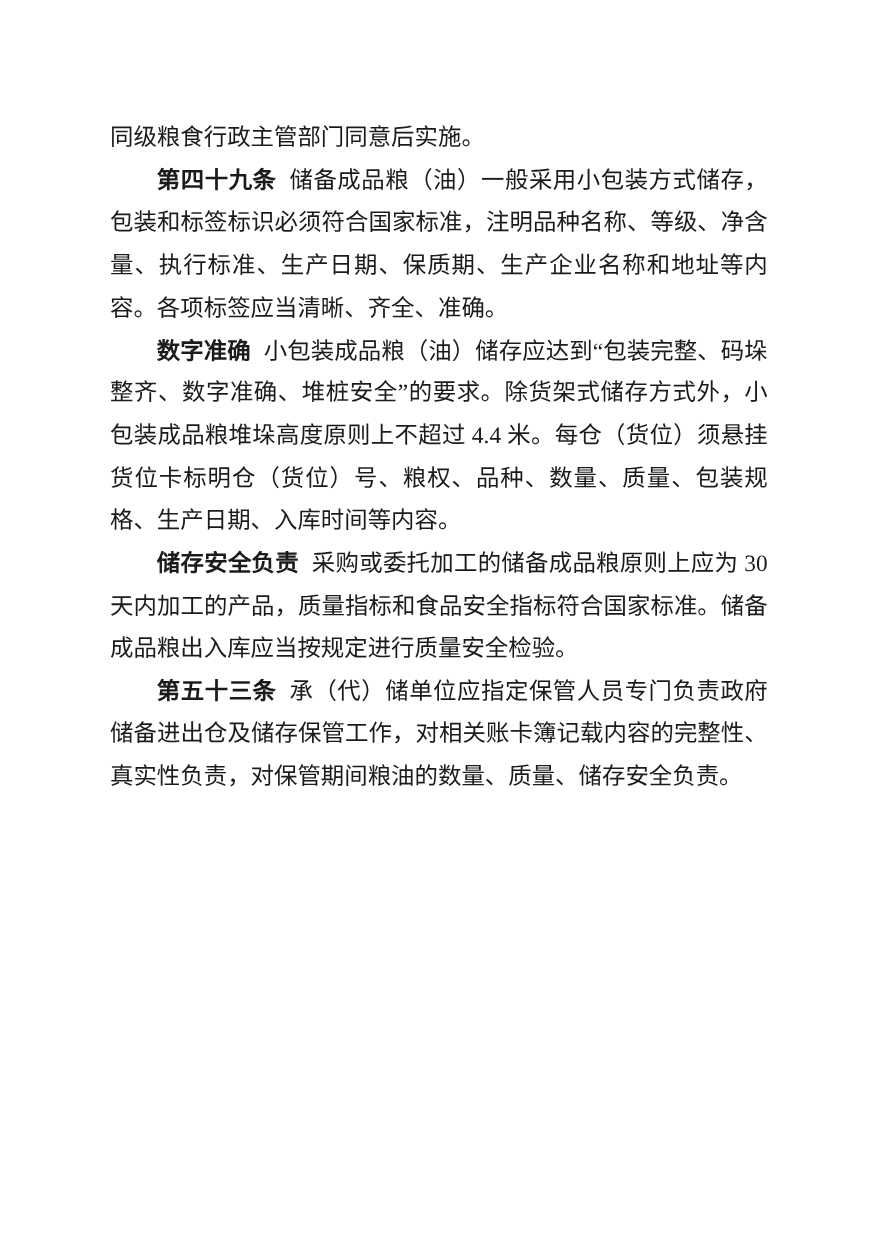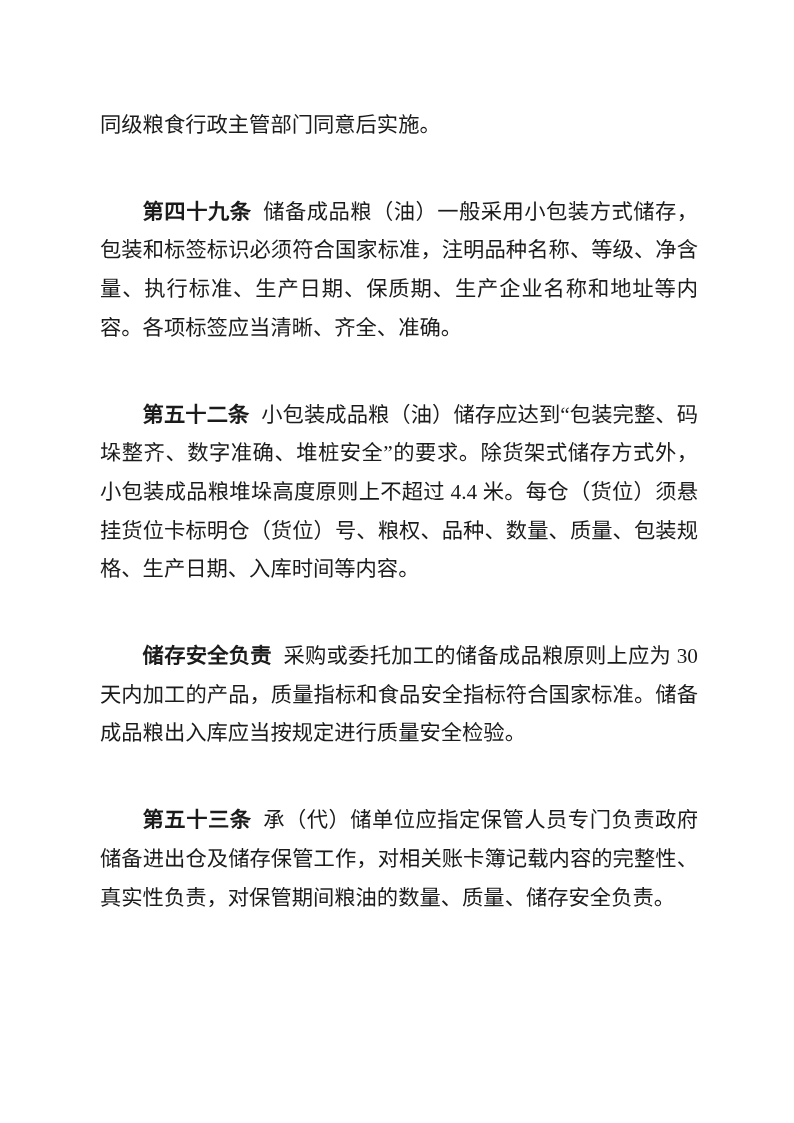--- a/index.html
+++ b/index.html
@@ -25,21 +25,20 @@
     line-height: 38.7px;
     text-align: justify;
     text-justify: inter-character;
   }
   .doc-body p {
     margin: 0;
     padding: 0;
   }
   .doc-body p.indent {
     text-indent: 2em;
-    margin-top: 48px;
   }
   .article-heading {
     font-weight: 700;
     padding-right: 0.55em;
   }
   .page-footer {
     position: absolute;
     left: 102px;
     top: 979px;
     font-size: 21px;
@@ -58,21 +57,21 @@
 
     <p>
       <span>同级粮食行政主管部门同意后实施。</span>
     </p>
 
     <p class="indent">
       <span class="article-heading">第四十九条</span><span>储备成品粮（油）一般采用小包装方式储存，包装和标签标识必须符合国家标准，注明品种名称、等级、净含量、执行标准、生产日期、保质期、生产企业名称和地址等内容。各项标签应当清晰、齐全、准确。</span>
     </p>
 
     <p class="indent">
-      <span class="article-heading">第五十二条</span><span>小包装成品粮（油）储存应达到“包装完整、码垛整齐、数字准确、堆桩安全”的要求。除货架式储存方式外，小包装成品粮堆垛高度原则上不超过 4.4 米。每仓（货位）须悬挂货位卡标明仓（货位）号、粮权、品种、数量、质量、包装规格、生产日期、入库时间等内容。</span>
+      <span class="article-heading">数字准确</span><span>小包装成品粮（油）储存应达到“包装完整、码垛整齐、数字准确、堆桩安全”的要求。除货架式储存方式外，小包装成品粮堆垛高度原则上不超过 4.4 米。每仓（货位）须悬挂货位卡标明仓（货位）号、粮权、品种、数量、质量、包装规格、生产日期、入库时间等内容。</span>
     </p>
 
 
     <p class="indent">
       <span class="article-heading">储存安全负责</span><span>采购或委托加工的储备成品粮原则上应为 30 天内加工的产品，质量指标和食品安全指标符合国家标准。储备成品粮出入库应当按规定进行质量安全检验。</span>
     </p>
 
     <p class="indent">
       <span class="article-heading">第五十三条</span><span>承（代）储单位应指定保管人员专门负责政府储备进出仓及储存保管工作，对相关账卡簿记载内容的完整性、真实性负责，对保管期间粮油的数量、质量、储存安全负责。</span>
     </p>

